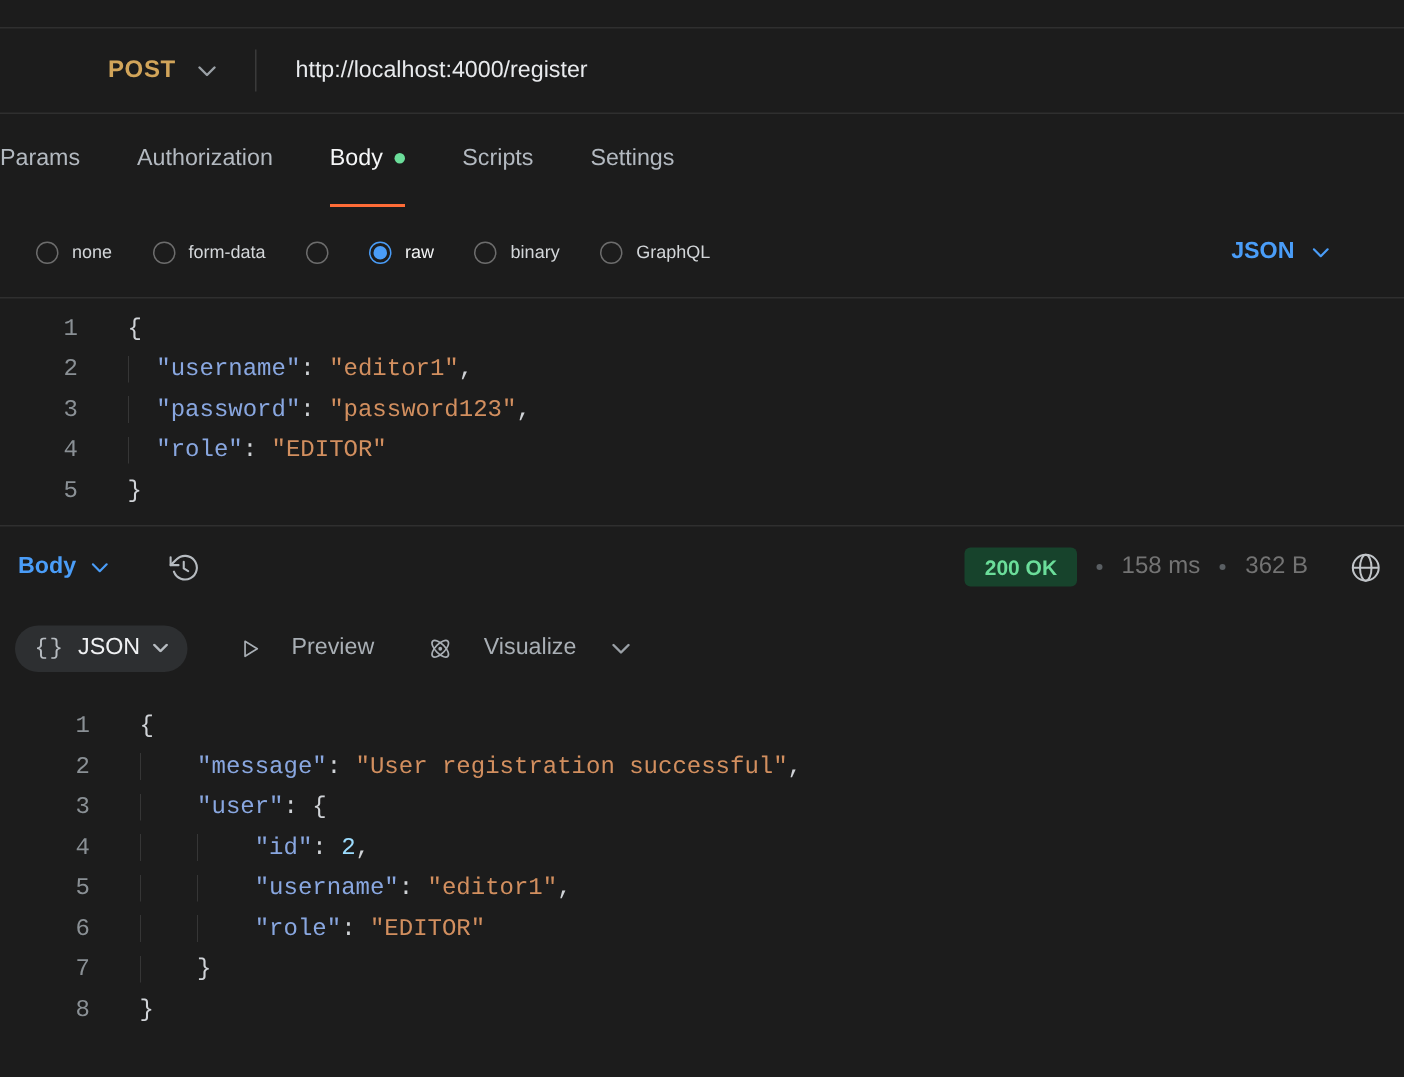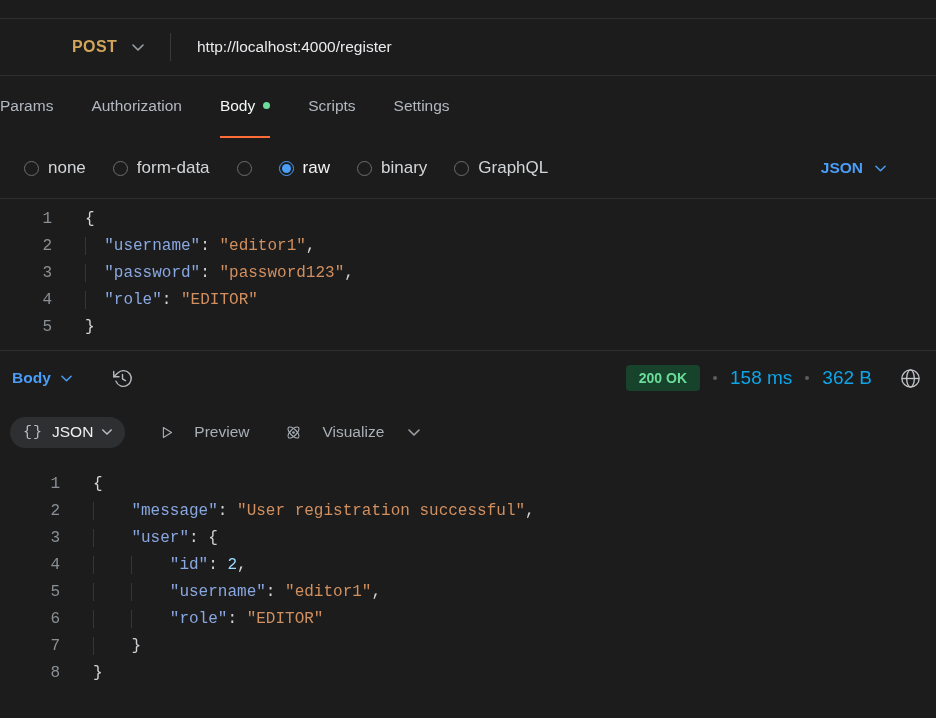--- a/index.html
+++ b/index.html
@@ -77,21 +77,21 @@
   .radio-item { display: flex; align-items: center; gap: 9px; cursor: pointer; }
   .radio-circle {
     width: 15px; height: 15px; border-radius: 50%;
     border: 1.5px solid #6d6d6d; position: relative; flex: 0 0 auto;
   }
   .radio-item.selected .radio-circle { border-color: var(--accent-blue, #4a9df8); }
   .radio-item.selected .radio-circle::after {
     content: ""; position: absolute; inset: 2px; border-radius: 50%;
     background: var(--accent-blue, #4a9df8);
   }
-  .radio-item span.lbl { font-size: 17px; color: #d3d6d9; }
+  .radio-item span.lbl { font-size: 12px; color: #d3d6d9; }
   .radio-item.selected span.lbl { color: #f2f3f4; }
   .language-select {
     margin-left: auto;
     display: flex; align-items: center; gap: 12px;
     padding-right: 26px;
     color: var(--accent-blue, #4a9df8);
     font-size: 15.5px; font-weight: 700;
     cursor: pointer;
   }
   .language-select .chev { color: var(--accent-blue, #4a9df8); }
@@ -136,21 +136,21 @@
   .history-btn { margin-left: 40px; color: #b6bbc0; display: flex; align-items: center; cursor: pointer; }
   .res-meta { margin-left: auto; display: flex; align-items: center; gap: 13px; }
   .status-badge {
     background: var(--status-bg, #17432c);
     color: var(--success-green, #6bdd9a);
     font-size: 14px; font-weight: 700;
     padding: 5px 13px;
     border-radius: 4px;
   }
   .meta-dot { width: 4px; height: 4px; border-radius: 50%; background: #5a5f63; }
-  .meta-text { color: #0ea5e9; font-size: 19px; }
+  .meta-text { color: #737373; font-size: 16px; }
   .globe-btn { margin-left: 14px; color: #c0c4c8; display: flex; align-items: center; cursor: pointer; }
   
   .res-tabs {
     height: 54px;
     display: flex;
     align-items: center;
     padding-left: 10px;
   }
   .format-pill {
     height: 31px;

